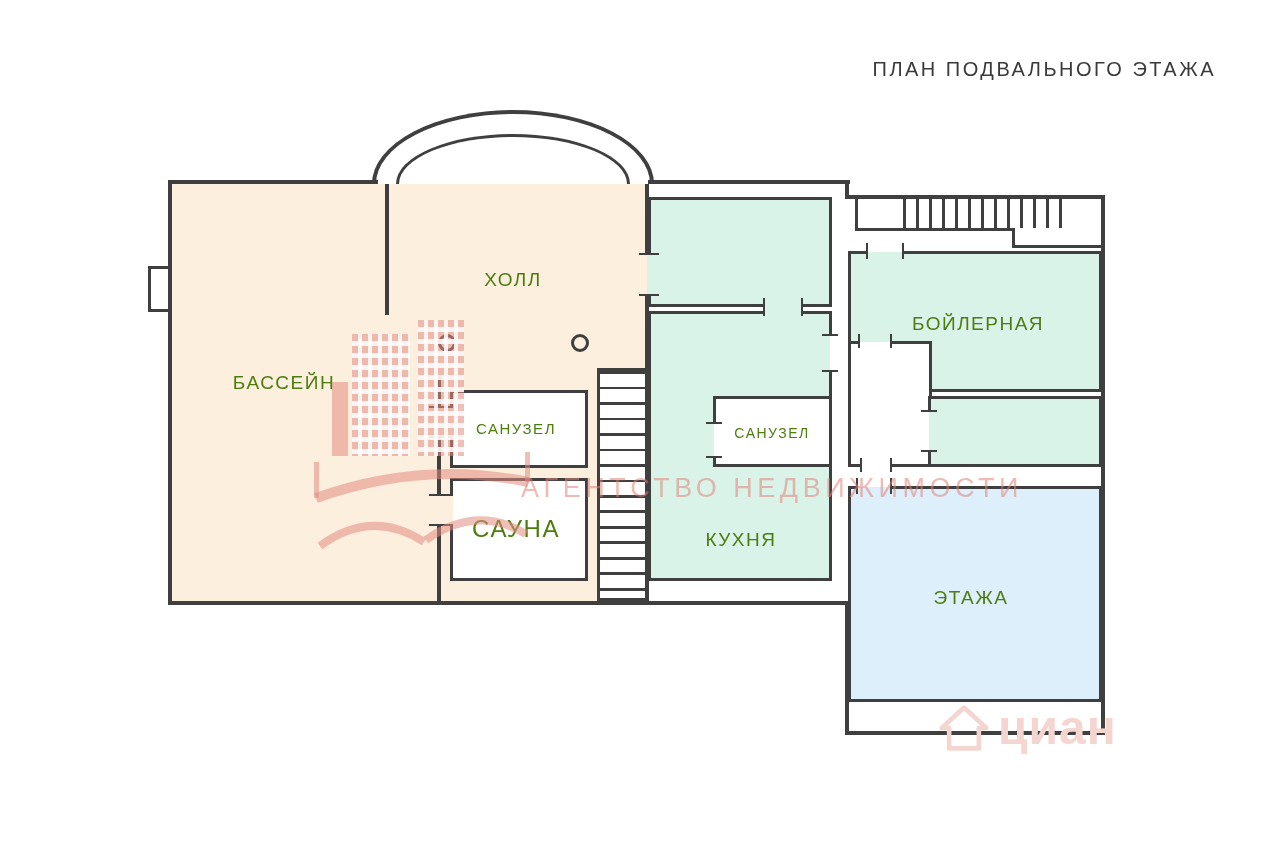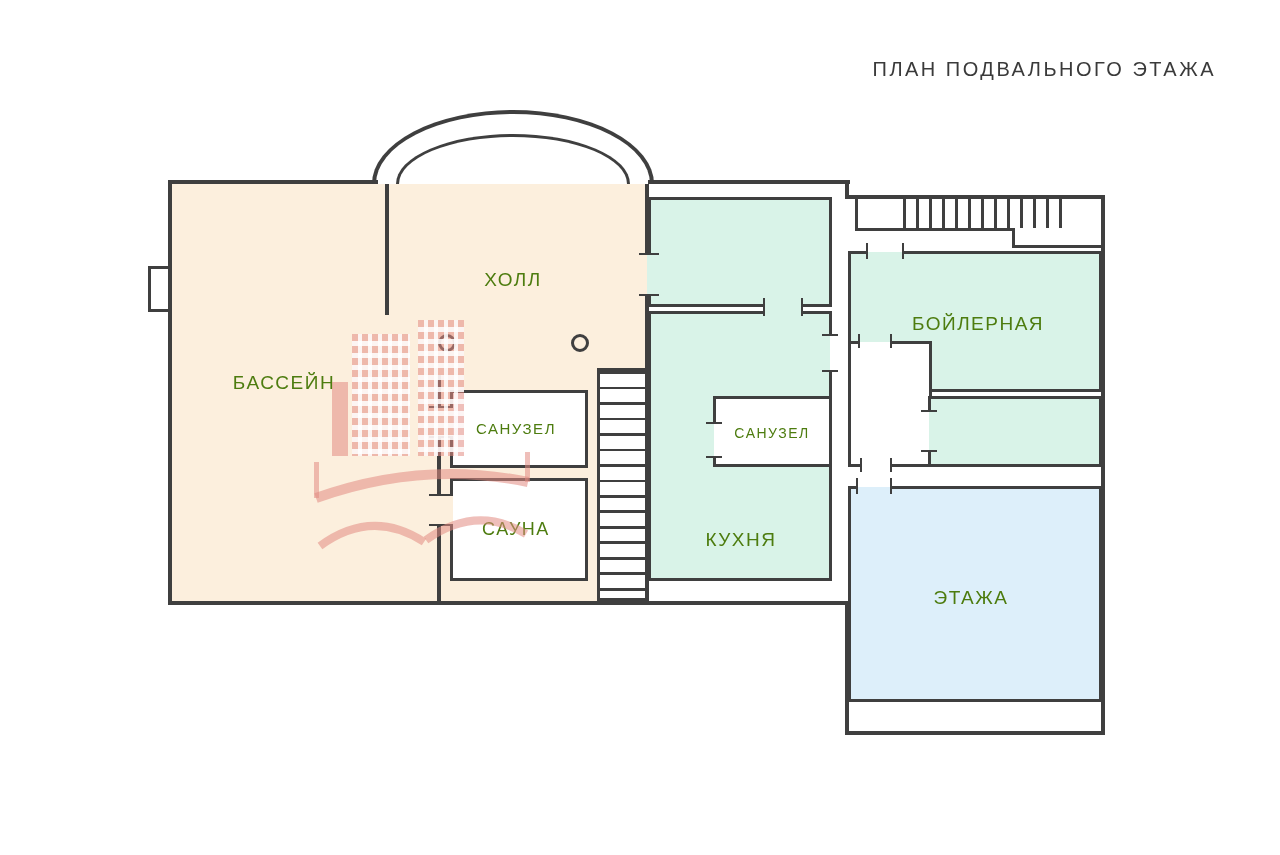--- a/index.html
+++ b/index.html
@@ -100,34 +100,41 @@
     <div class="door-v" style="left:706px;top:422px;width:16px;height:36px;background:linear-gradient(to right,var(--mint) 0 8px,#fff 8px);"></div>
     <div class="door-v" style="left:822px;top:334px;width:16px;height:38px;background:linear-gradient(to right,var(--mint) 0 8px,#fff 8px);"></div>
     <div class="door-h" style="left:860px;top:458px;width:32px;height:14px;background:#fff;"></div>
 
     <div class="circle" style="left:438px;top:334px;"></div>
     <div class="circle" style="left:571px;top:334px;"></div>
 
     <div class="rlabel" style="left:284px;top:383px;text-align:right;">БАССЕЙН</div>
     <div class="rlabel" style="left:513px;top:280px;">ХОЛЛ</div>
     <div class="rlabel" style="left:516px;top:428px;font-size:15px;">САНУЗЕЛ</div>
-    <div class="rlabel" style="left:516px;top:529px;font-size:18px;">САУНА</div>
+    <div class="rlabel" style="left:516px;top:529px;font-size:24px;">САУНА</div>
     <div class="rlabel" style="left:741px;top:540px;">КУХНЯ</div>
     <div class="rlabel" style="left:772px;top:433px;font-size:14px;">САНУЗЕЛ</div>
     <div class="rlabel" style="left:978px;top:324px;">БОЙЛЕРНАЯ</div>
     <div class="rlabel" style="left:971px;top:598px;">ЭТАЖА</div>
   </div>
 
   <div class="wm-bld" style="left:352px;top:334px;width:58px;height:122px;"></div>
   <div class="wm-bld" style="left:418px;top:320px;width:46px;height:136px;"></div>
   <div class="wm-bld" style="left:332px;top:382px;width:16px;height:74px;background-image:none;"></div>
   <svg style="position:absolute;left:314px;top:446px;width:216px;height:118px;" viewBox="0 0 216 118">
     <g fill="none" stroke="rgba(226,138,130,0.55)">
       <path d="M2,52 Q108,14 214,36" stroke-width="10"></path>
       <path d="M2,52 L2,16" stroke-width="6"></path>
       <path d="M214,36 L214,6" stroke-width="6"></path>
       <path d="M6,100 Q58,62 110,96" stroke-width="8"></path>
       <path d="M112,94 Q162,58 212,88" stroke-width="8"></path>
     </g>
   </svg>
+  <div class="wm-sub">АГЕНТСТВО НЕДВИЖИМОСТИ</div>
 
+  <div class="wm-cian">
+    <svg viewBox="0 0 56 56" style="width:52px;height:52px;">
+      <path d="M28 6 L52 28 L44 28 L44 50 L12 50 L12 28 L4 28 Z" fill="none" stroke="var(--wm-pale)" stroke-width="5" stroke-linejoin="round"></path>
+    </svg>
+    <span>циан</span>
+  </div>
 
 </div>
 
 </body></html>

